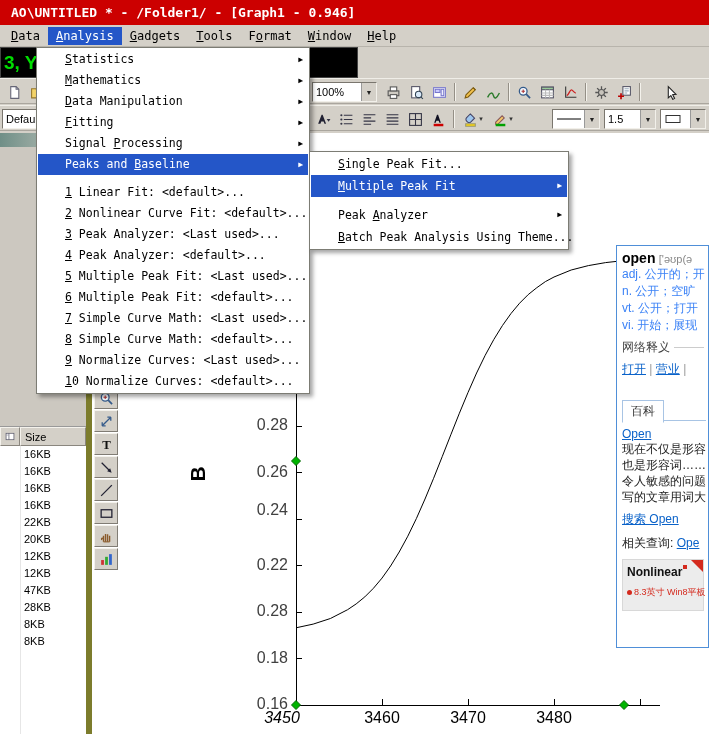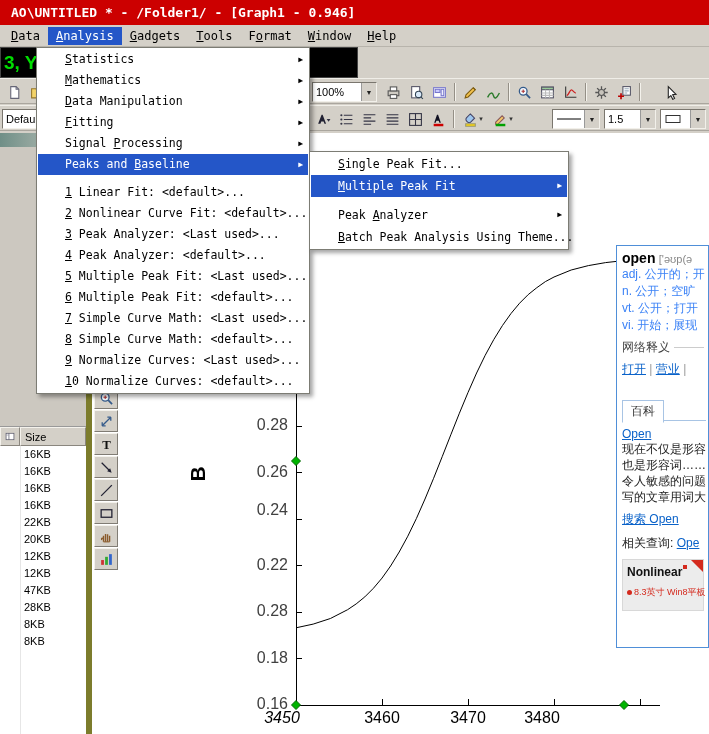--- a/index.html
+++ b/index.html
@@ -320,21 +320,21 @@
       <div class="ytick" style="top: 695px;">0.16</div>
       <div class="ytick" style="top: 648.5px;">0.18</div>
       <div class="ytick" style="top: 602px;">0.28</div>
       <div class="ytick" style="top: 555.5px;">0.22</div>
       <div class="ytick" style="top: 501px; text-align: right;">0.24</div>
       <div class="ytick" style="top: 462.5px;">0.26</div>
       <div class="ytick" style="top: 416px;">0.28</div>
       <div class="xtick" style="left: 256px; font-style: italic;">3450</div>
       <div class="xtick" style="left: 356px;">3460</div>
       <div class="xtick" style="left: 442px;">3470</div>
-      <div class="xtick" style="left: 516px;">3480</div>
+      <div class="xtick" style="left: 528px;">3480</div>
       <div class="xtick" style="left: 614px; margin-top: 40px;">3490</div>
     </div>
   <div class="ylabel">B</div>
 
   <div id="toolspanel">
       <button class="vtbtn">
         <svg viewBox="0 0 14 14" width="15" height="15">
           <circle cx="5.8" cy="5.8" r="3.6" fill="#f4faff" stroke="#345a8a" stroke-width="1.2"></circle>
           <path d="M8.6 8.6l3.6 3.6" stroke="#345a8a" stroke-width="1.6"></path>
           <path d="M4.2 5.8h3.2M5.8 4.2v3.2" stroke="#a33"></path>

